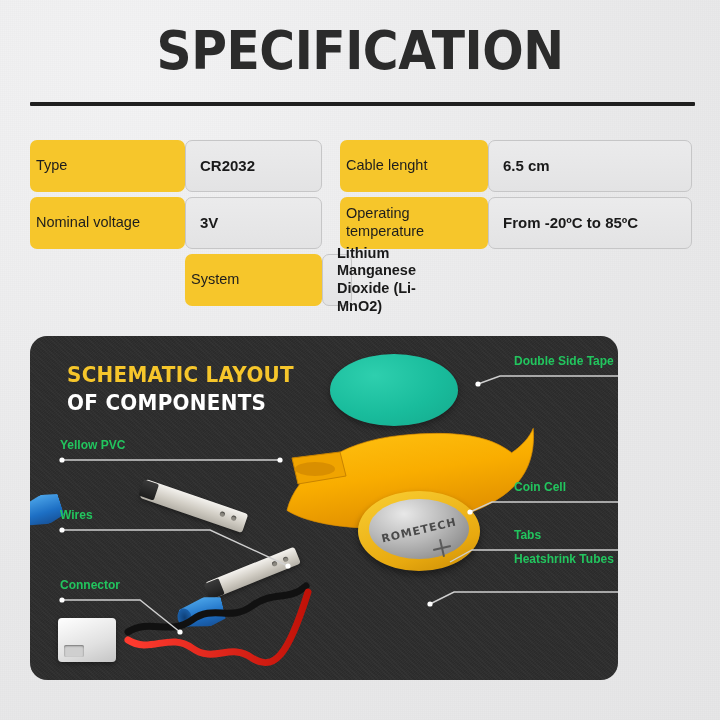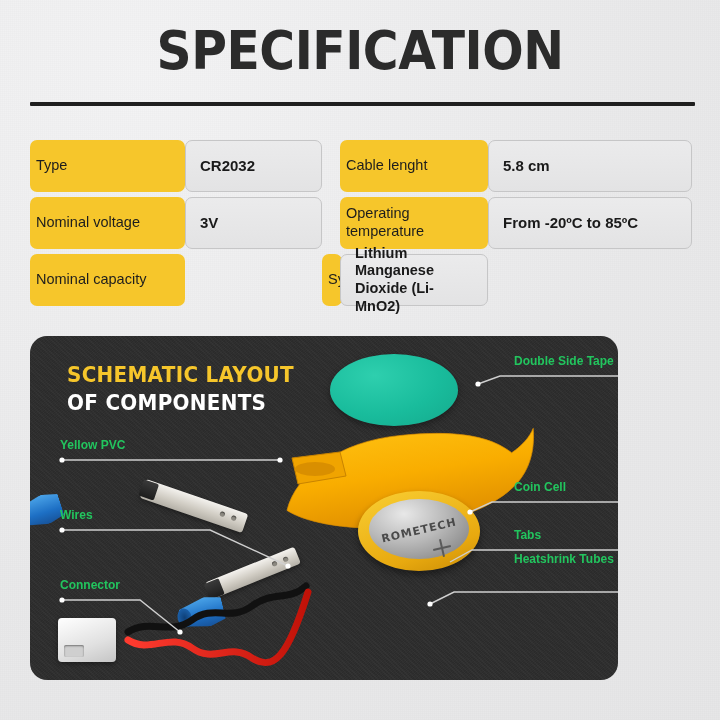--- a/index.html
+++ b/index.html
@@ -190,41 +190,40 @@
 <div class="grain"></div>
 
 <div class="title">SPECIFICATION</div>
 <div class="rule"></div>
 
 <div class="specs">
   <div class="cell label">Type</div>
   <div class="cell value">CR2032</div>
   <div></div>
   <div class="cell label">Cable lenght</div>
-  <div class="cell value">5.8 cm</div>
+  <div class="cell value">6.5 cm</div>
 
   <div></div>
     <div></div>
   <div></div>
     <div></div>
   <div></div>
 
   <div class="cell label">Nominal voltage</div>
   <div class="cell value">3V</div>
   <div></div>
   <div class="cell label">Operating temperature</div>
   <div class="cell value">From -20ºC to 85ºC</div>
 
   <div></div>
     <div></div>
   <div></div>
     <div></div>
   <div></div>
 
-  <div class="cell label">Nominal capacity</div>
   <div></div>
   <div class="cell label">System</div>
   <div class="cell value small">Lithium Manganese Dioxide (Li-MnO2)</div>
 </div>
 
 <div class="panel">
   <div class="pgrain"></div>
 
   <div class="panel-title">
     <span class="pt-yellow">SCHEMATIC LAYOUT</span>

